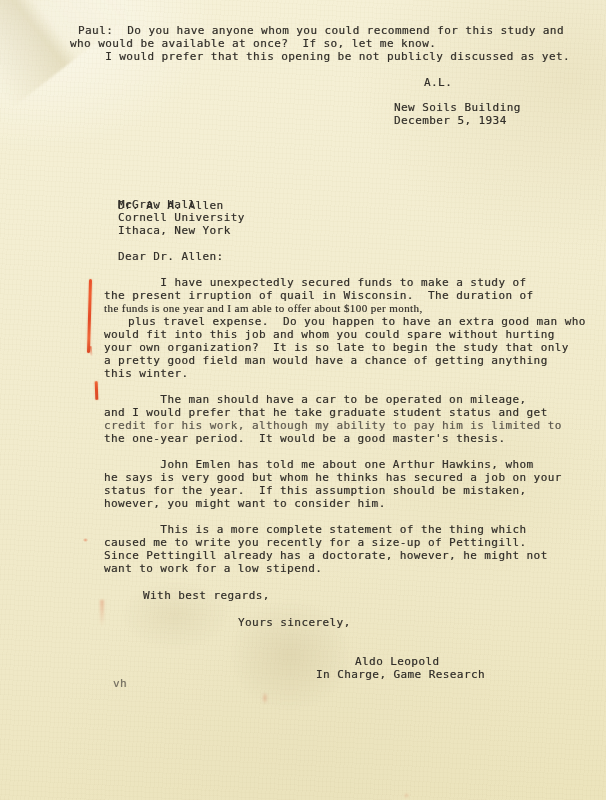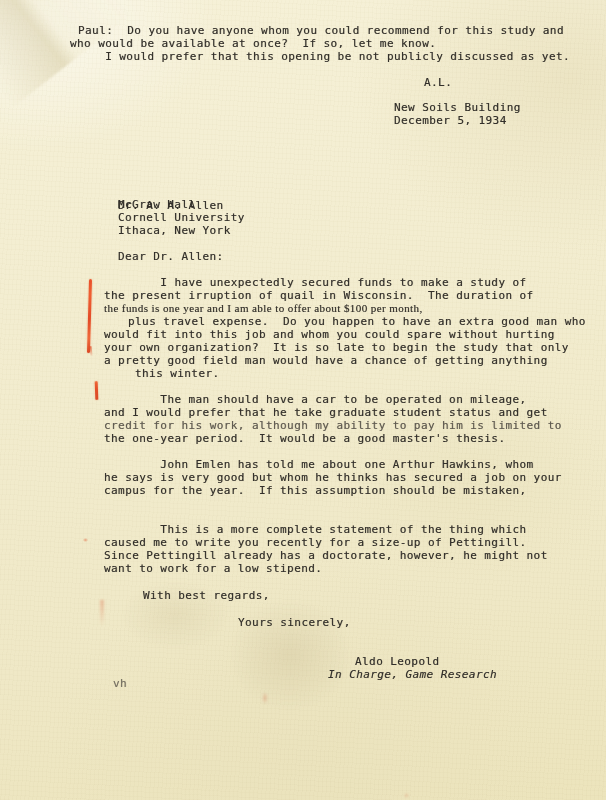--- a/index.html
+++ b/index.html
@@ -224,41 +224,42 @@
 
   <div class="tw" style="left:118px; top:250px;">Dear Dr. Allen:</div>
 
   <div class="tw" style="left:104px; top:276px;">        I have unexpectedly secured funds to make a study of</div>
   <div class="tw" style="left:104px; top:289px;">the present irruption of quail in Wisconsin.  The duration of</div>
   <div class="tw" style="left:104px; top:302px;font-family:Liberation Serif, serif;">the funds is one year and I am able to offer about $100 per month,</div>
   <div class="tw" style="left:104px; top:315px;padding-left:24px;">plus travel expense.  Do you happen to have an extra good man who</div>
   <div class="tw" style="left:104px; top:328px;">would fit into this job and whom you could spare without hurting</div>
   <div class="tw" style="left:104px; top:341px;">your own organization?  It is so late to begin the study that only</div>
   <div class="tw" style="left:104px; top:354px;text-align:center;">a pretty good field man would have a chance of getting anything</div>
-  <div class="tw" style="left:104px; top:367px;margin-left:31px;">this winter.</div>
+  <div class="tw" style="left:104px; top:367px;">this winter.</div>
 
   <div class="tw" style="left:104px; top:393px;">        The man should have a car to be operated on mileage,</div>
   <div class="tw" style="left:104px; top:406px;">and I would prefer that he take graduate student status and get</div>
   <div class="tw faint" style="left:104px; top:419px;">credit for his work, although my ability to pay him is limited to</div>
   <div class="tw" style="left:104px; top:432px;">the one-year period.  It would be a good master's thesis.</div>
 
   <div class="tw" style="left:104px; top:458px;">        John Emlen has told me about one Arthur Hawkins, whom</div>
   <div class="tw" style="left:104px; top:471px;">he says is very good but whom he thinks has secured a job on your</div>
-  <div class="tw" style="left:104px; top:484px;">campus for the year.  If this assumption should be mistaken,</div>
+  <div class="tw" style="left:104px; top:484px;">status for the year.  If this assumption should be mistaken,</div>
+  <div class="tw" style="left:104px; top:497px;">however, you might want to consider him.</div>
 
   <div class="tw" style="left:104px; top:523px;">        This is a more complete statement of the thing which</div>
   <div class="tw" style="left:104px; top:536px;">caused me to write you recently for a size-up of Pettingill.</div>
   <div class="tw" style="left:104px; top:549px;">Since Pettingill already has a doctorate, however, he might not</div>
   <div class="tw" style="left:104px; top:562px;">want to work for a low stipend.</div>
 
   <div class="tw" style="left:143px; top:589px;">With best regards,</div>
   <div class="tw" style="left:238px; top:616px;">Yours sincerely,</div>
 
   <div class="tw" style="left:355px; top:655px;">Aldo Leopold</div>
-  <div class="tw" style="left:328px; top:668px;font-style:italic;">In Charge, Game Research</div>
+  <div class="tw" style="left:316px; top:668px;">In Charge, Game Research</div>
 
   <div class="tw fainter" style="left:113px; top:677px;">vh</div>
 
   <div class="redmark" id="red-mark-long"></div>
   <div class="redmark" id="red-mark-long-tail"></div>
   <div class="redmark" id="red-mark-short"></div>
   <div class="redmark" id="red-fleck-a"></div>
   <div class="redmark" id="red-fleck-b"></div>
   <div class="redmark" id="red-fleck-c"></div>
   <div class="redmark" id="red-fleck-d"></div>

